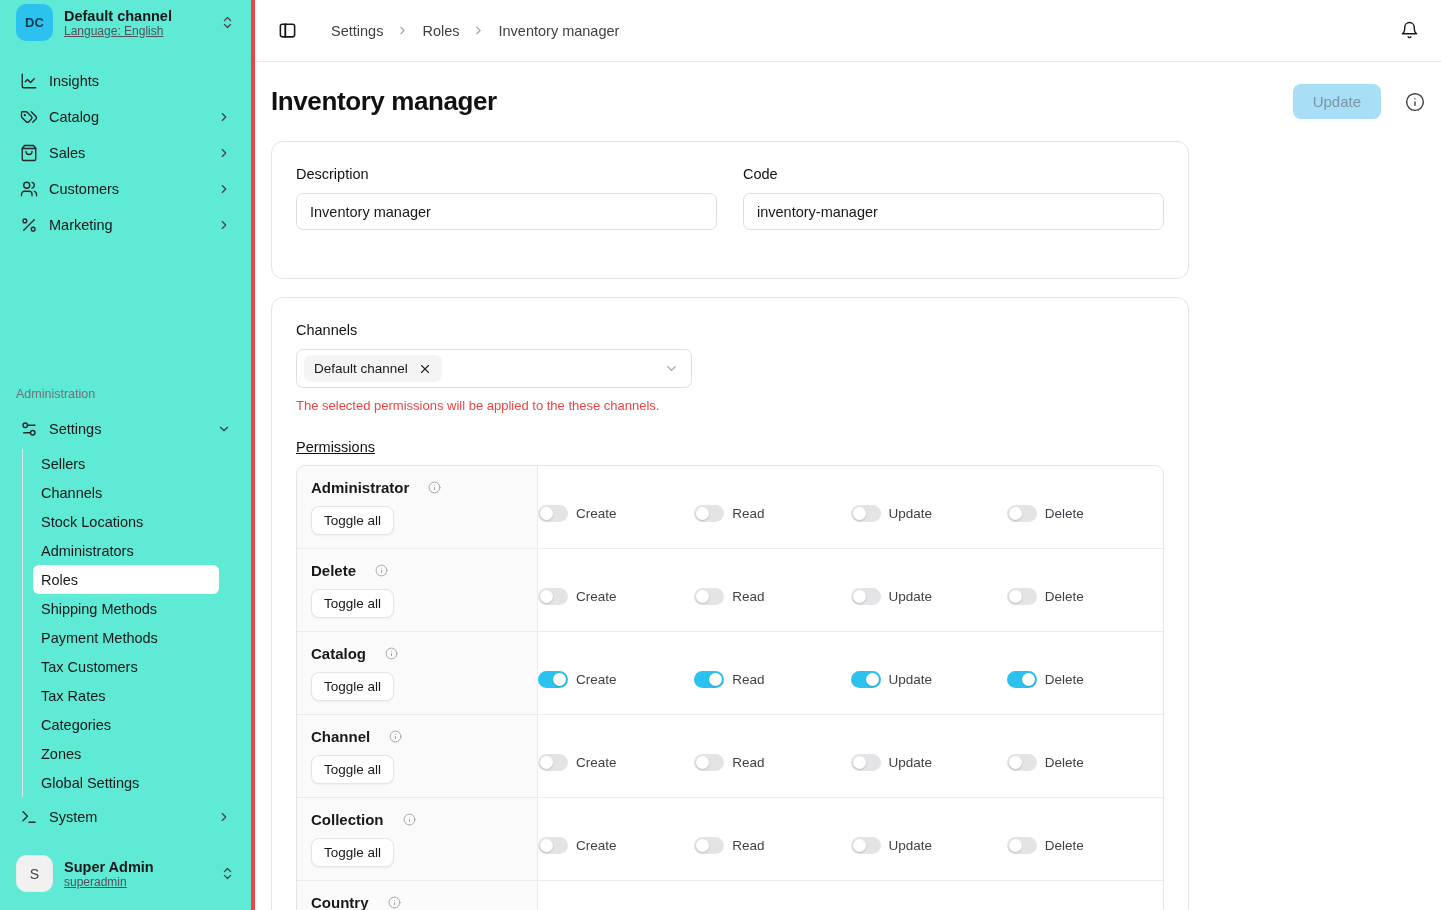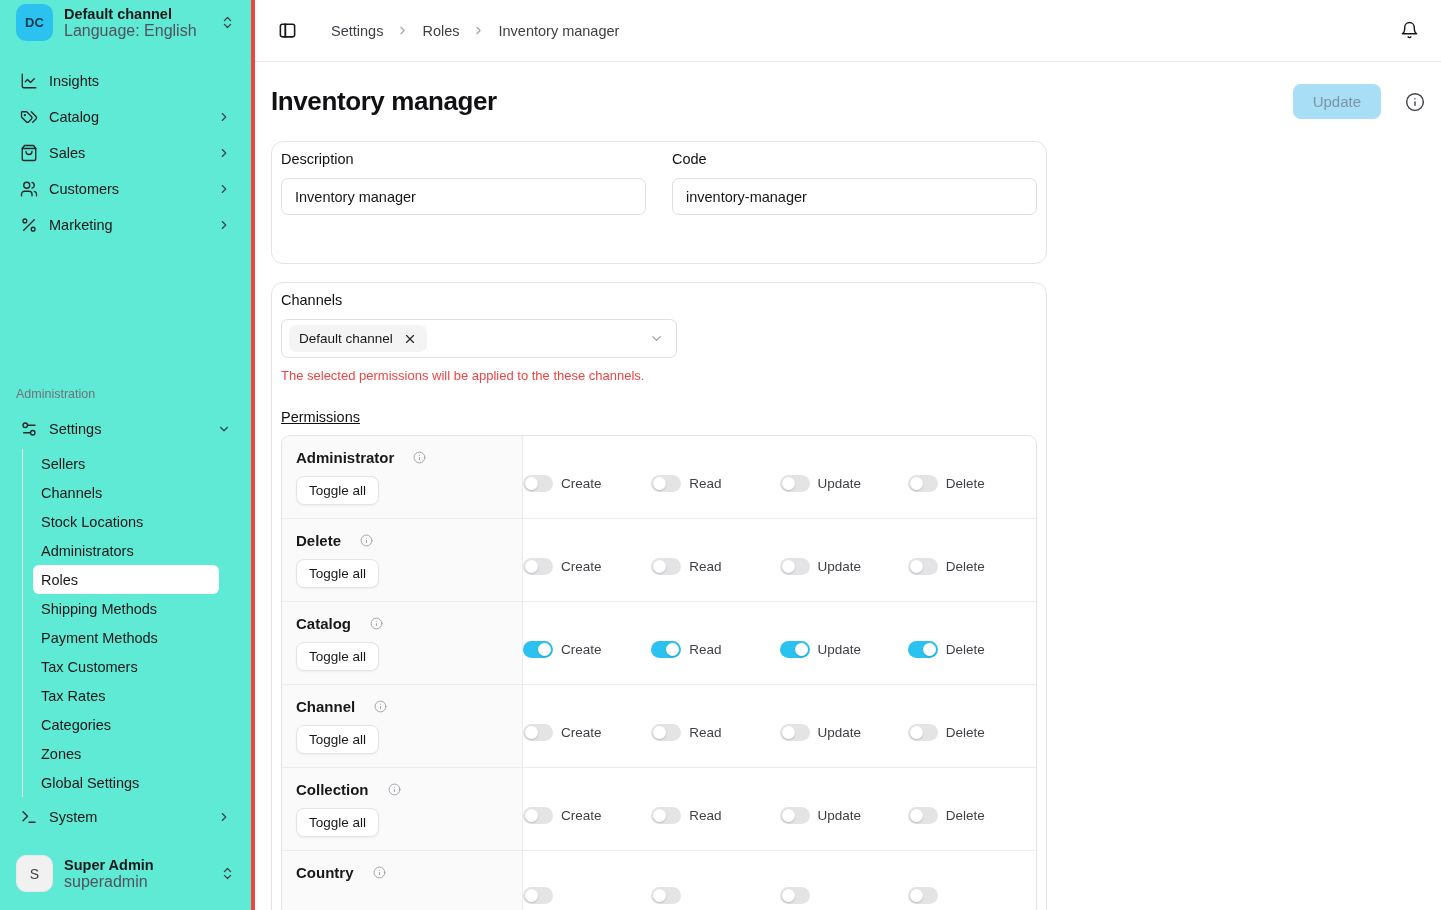--- a/index.html
+++ b/index.html
@@ -5,21 +5,21 @@
   * { margin:0; padding:0; box-sizing:border-box; }
   html,body { width:1441px; height:910px; overflow:hidden; }
   body { font-family:"Liberation Sans", sans-serif; display:flex; background:#fff; color:#18181b; font-size:14px; }
   svg { display:block; }
 
   
   .sidebar { width:255px; min-width:255px; background:#5eead4; border-right:4px solid #ef4444; display:flex; flex-direction:column; padding:0 12px 14px 12px; }
   .switcher { display:flex; align-items:center; gap:11px; padding:4px 4px; cursor:pointer; border-radius:8px; }
   .avatar { width:37px; height:37px; border-radius:10px; background:#2cc2f0; color:#0b3a4e; font-weight:700; font-size:13px; display:flex; align-items:center; justify-content:center; flex:none; }
   .sw-text .name { font-weight:700; font-size:14.5px; color:#18181b; }
-  .sw-text .sub { font-size:16px; color:#52525b; margin-top:0; }
+  .sw-text .sub { font-size:12px; color:#52525b; margin-top:0;text-decoration:underline; }
   .sw-chevron { margin-left:auto; color:#3f3f46; }
 
   .nav { margin-top:18px; }
   .nav-item { display:flex; align-items:center; gap:11px; padding:0 8px; border-radius:6px; height:36px; cursor:pointer; color:#18181b; font-size:14.5px; }
   .nav-item .icon { width:18px; height:18px; color:#27272a; flex:none; }
   .nav-item .chev { margin-left:auto; color:#3f3f46; }
 
   .admin-block { margin-top:auto; }
   .section-label { color:#71717a; font-size:12.5px; padding:0 4px; margin-bottom:10px; }
   .subnav { margin:2px 0 2px 10px; border-left:1px solid #e4e4e7; list-style:none; }
@@ -38,21 +38,21 @@
   .breadcrumb .crumb { cursor:pointer; }
   .bell-btn { margin-left:auto; background:none; border:none; color:#18181b; cursor:pointer; }
 
   .content { flex:1; padding:14px 16px; overflow:hidden; }
   .page-header { display:flex; align-items:center; justify-content:space-between; margin:8px 0 22px; }
   .page-title { font-size:26px; font-weight:700; letter-spacing:-0.4px; color:#111113; }
   .header-actions { display:flex; align-items:center; gap:24px; }
   .update-btn { background:#a8def6; color:#7b95a4; font-size:15px; font-weight:500; font-family:inherit; border:none; border-radius:8px; padding:9px 20px; cursor:not-allowed; }
   .info-btn { background:none; border:none; color:#3f3f46; display:flex; cursor:pointer; }
 
-  .card { width:776px; background:#fff; border:1px solid #e4e4e7; border-radius:12px; padding:9px; }
+  .card { width:918px; background:#fff; border:1px solid #e4e4e7; border-radius:12px; padding:24px; }
   .card.details { padding-bottom:48px; margin-bottom:18px; }
   .fields-grid { display:grid; grid-template-columns:1fr 1fr; gap:26px; }
   .field-label { font-size:14.5px; font-weight:500; margin-bottom:11px; display:block; color:#111113; }
   .text-input { width:100%; height:37px; border:1px solid #dfdfe2; border-radius:7px; padding:0 13px; font-size:14.5px; font-family:inherit; color:#18181b; background:#fff; outline:none; }
 
   .channels-select { width:396px; height:39px; border:1px solid #dfdfe2; border-radius:7px; display:flex; align-items:center; padding:0 12px 0 7px; cursor:pointer; background:#fff; }
   .chip { background:#f4f4f5; border-radius:7px; display:flex; align-items:center; gap:10px; padding:6px 10px; font-size:13.5px; color:#18181b; }
   .chip .x { display:flex; color:#27272a; cursor:pointer; }
   .select-chev { margin-left:auto; color:#a1a1aa; display:flex; }
   .helper { margin-top:10px; font-size:13px; color:#ef4444; }

